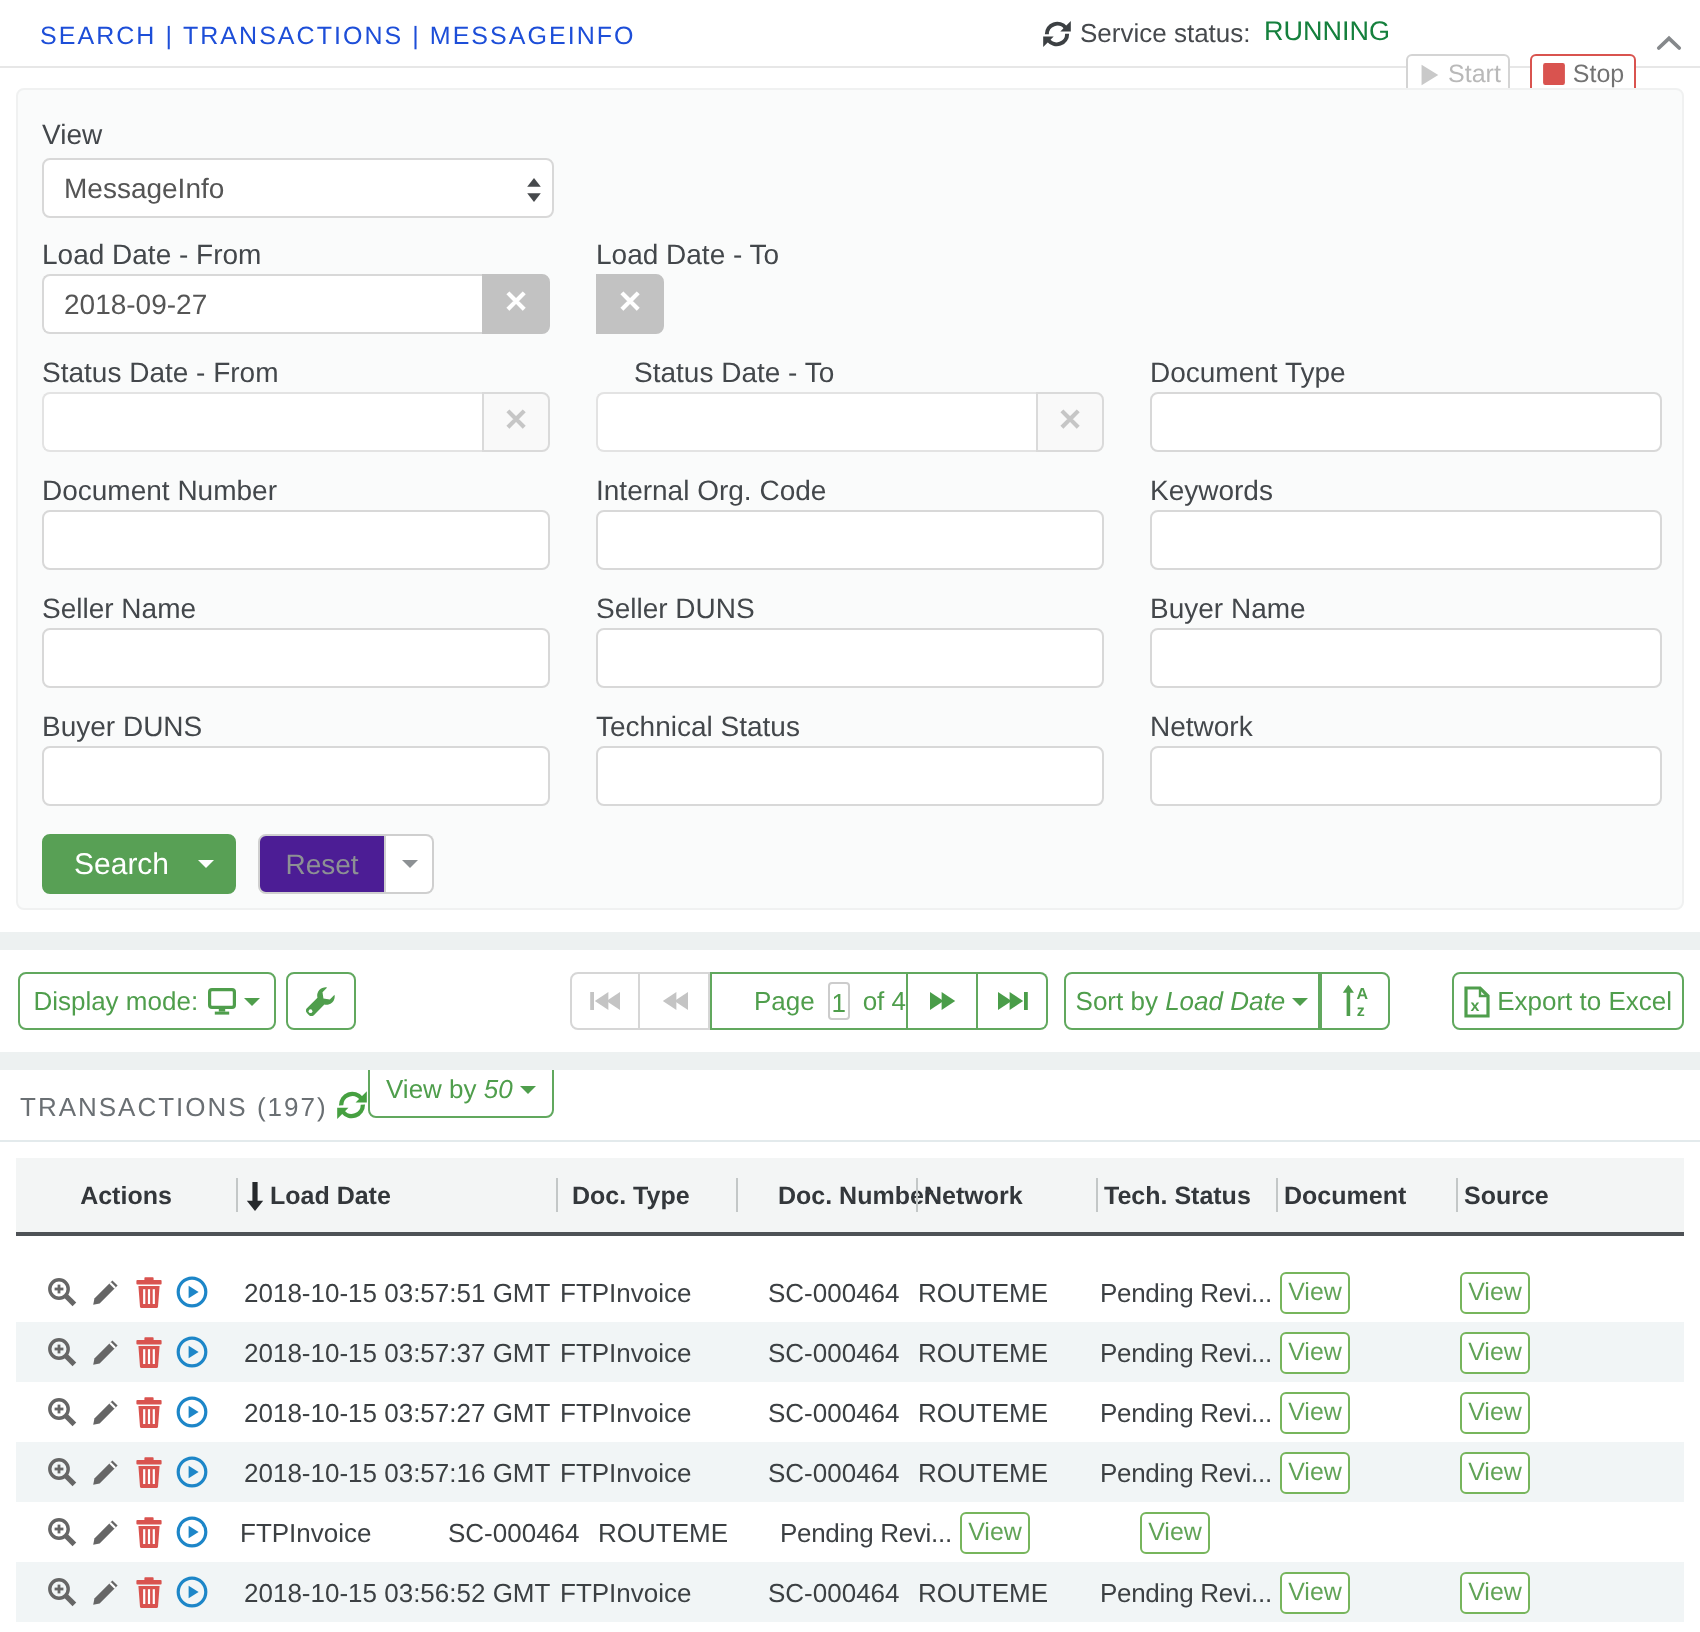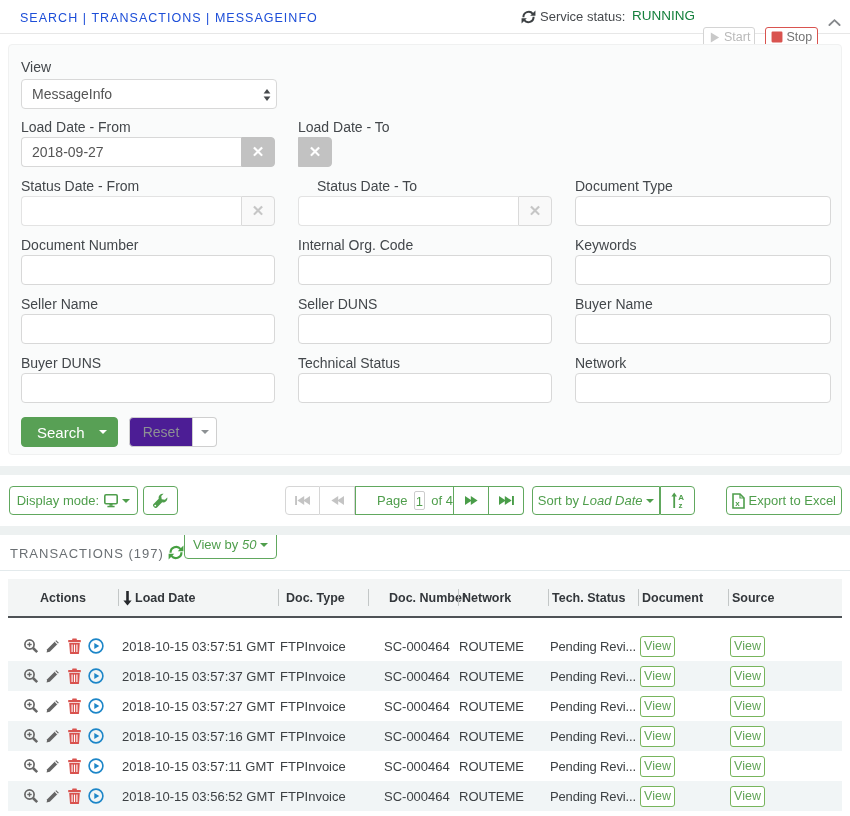--- a/index.html
+++ b/index.html
@@ -461,21 +461,20 @@
             <line x1="5.1" y1="6.6" x2="5.1" y2="14"></line>
             <line x1="7.5" y1="6.6" x2="7.5" y2="14"></line>
             <line x1="9.9" y1="6.6" x2="9.9" y2="14"></line>
           </g>
         </svg>
         <svg width="16" height="16" viewBox="0 0 16 16">
           <circle cx="8" cy="8" r="6.9" fill="none" stroke="#1d86c8" stroke-width="1.6"></circle>
           <path d="M6.3 4.9 L11.3 8 L6.3 11.1 Z" fill="#1d86c8"></path>
         </svg>
       </div>
-      <div class="cell" style="width:160px; padding-left:4px;">2018-10-15 03:57:11 GMT</div>
       <div class="cell" style="width:90px; padding-left:2px;">FTPInvoice</div>
       <div class="cell" style="width:90px; padding-left:16px;">SC-000464</div>
       <div class="cell" style="width:90px; padding-left:1px;">ROUTEME</div>
       <div class="cell" style="width:90px; padding-left:2px; letter-spacing:-0.15px;">Pending Revi...</div>
       <div class="cell" style="width:90px; padding-left:2px;">
         <span class="viewbtn">View</span>
       </div>
       <div class="cell" style="width:114px; padding-left:2px;">
         <span class="viewbtn">View</span>
       </div>

